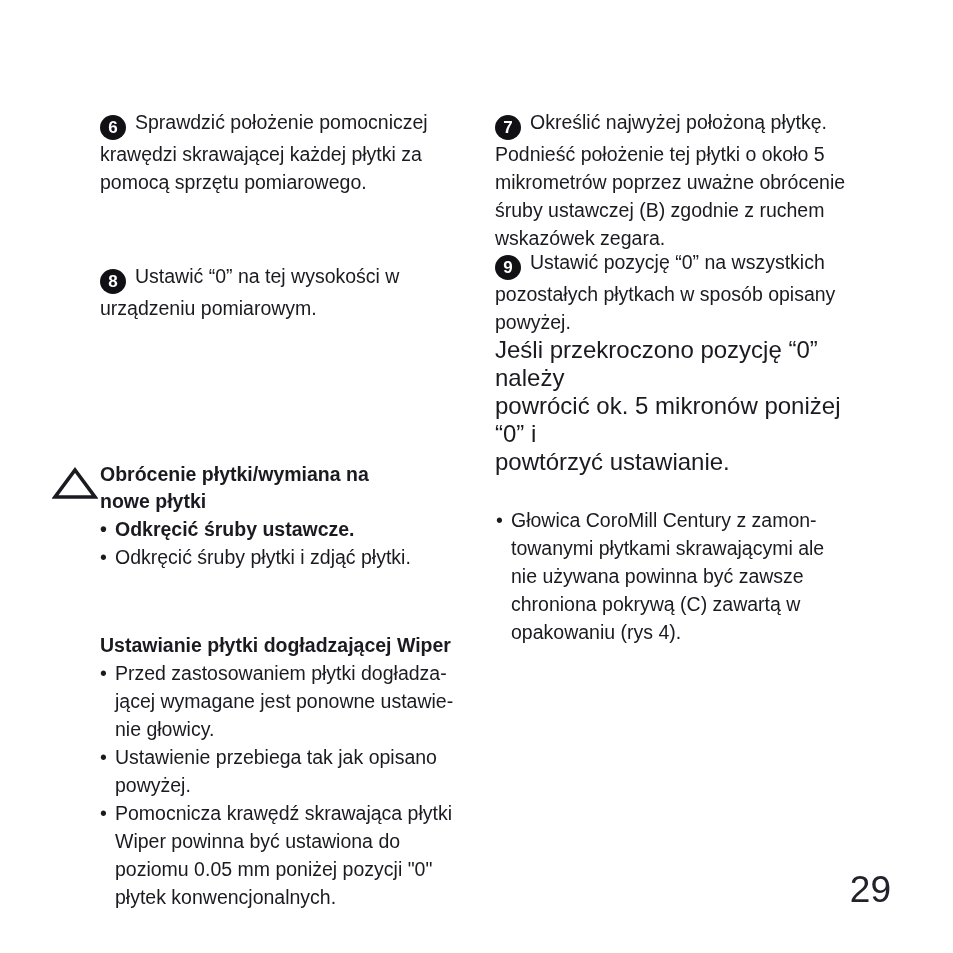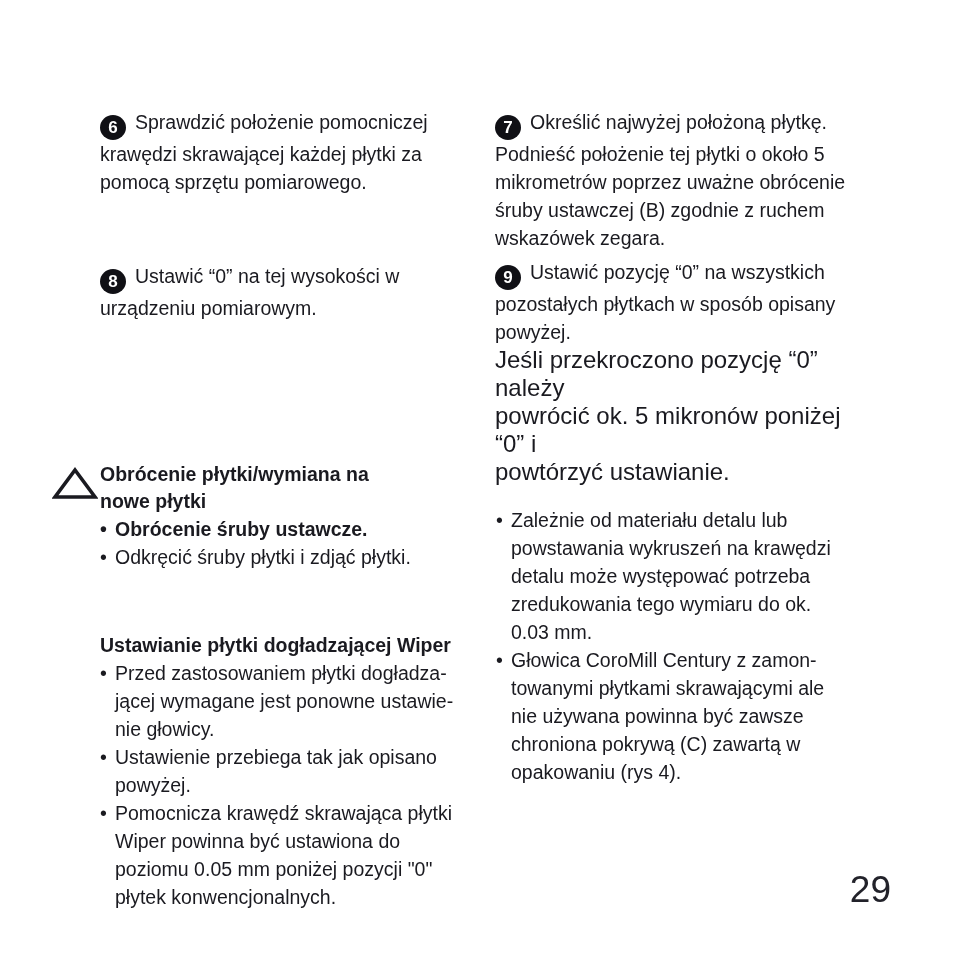--- a/index.html
+++ b/index.html
@@ -131,63 +131,58 @@
 mikrometrów poprzez uważne obrócenie
 śruby ustawczej (B) zgodnie z ruchem
 wskazówek zegara.</span>
   </div>
 
   <div class="step" style="left:100px; top:262px; width:360px;">
     <span class="badge">8</span><span class="step-text">Ustawić “0” na tej wysokości w
 urządzeniu pomiarowym.</span>
   </div>
 
-  <div class="step" style="left:495px; top:258px; width:370px;">
+  <div class="step" style="left:495px; top:248px; width:370px;">
     <span class="badge">9</span><span class="step-text">Ustawić pozycję “0” na wszystkich
 pozostałych płytkach w sposób opisany
 powyżej.</span>
     <div class="step-para">Jeśli przekroczono pozycję “0” należy
 powrócić ok. 5 mikronów poniżej “0” i
 powtórzyć ustawianie.</div>
   </div>
 
   <div class="warn-icon">
     <svg width="46" height="34" viewBox="0 0 46 34" aria-hidden="true">
       <polygon points="23,4 43,31 3,31" fill="none" stroke="#1a1a20" stroke-width="3.6" stroke-linejoin="miter"></polygon>
     </svg>
   </div>
 
   <div class="warn-heading" style="width:340px;">Obrócenie płytki/wymiana na
 nowe płytki</div>
 
   <div class="bullets" style="left:100px; top:515px; width:370px;">
-    <div class="bullet bold">Obrócenie śruby ustawcze.</div>
+    <div class="bullet bold">Odkręcić śruby ustawcze.</div>
     <div class="bullet">Odkręcić śruby płytki i zdjąć płytki.</div>
   </div>
 
   <div class="subheading" style="left:100px; top:631px; width:380px;">Ustawianie płytki dogładzającej Wiper</div>
 
   <div class="bullets" style="left:100px; top:659px; width:380px;">
     <div class="bullet">Przed zastosowaniem płytki dogładza-
  jącej wymagane jest ponowne ustawie-
  nie głowicy.</div>
     <div class="bullet">Ustawienie przebiega tak jak opisano
  powyżej.</div>
     <div class="bullet">Pomocnicza krawędź skrawająca płytki
  Wiper powinna być ustawiona do
  poziomu 0.05 mm poniżej pozycji "0"
  płytek konwencjonalnych.</div>
   </div>
 
   <div class="bullets" style="left:496px; top:506px; width:380px;">
-    <div class="bullet">Zależnie od materiału detalu lub
- powstawania wykruszeń na krawędzi
- detalu może występować potrzeba
- zredukowania tego wymiaru do ok.
- 0.03 mm.</div>
     <div class="bullet">Głowica CoroMill Century z zamon-
  towanymi płytkami skrawającymi ale
  nie używana powinna być zawsze
  chroniona pokrywą (C) zawartą w
  opakowaniu (rys 4).</div>
   </div>
 
   <div class="page-number">29</div>
 
 </div>

